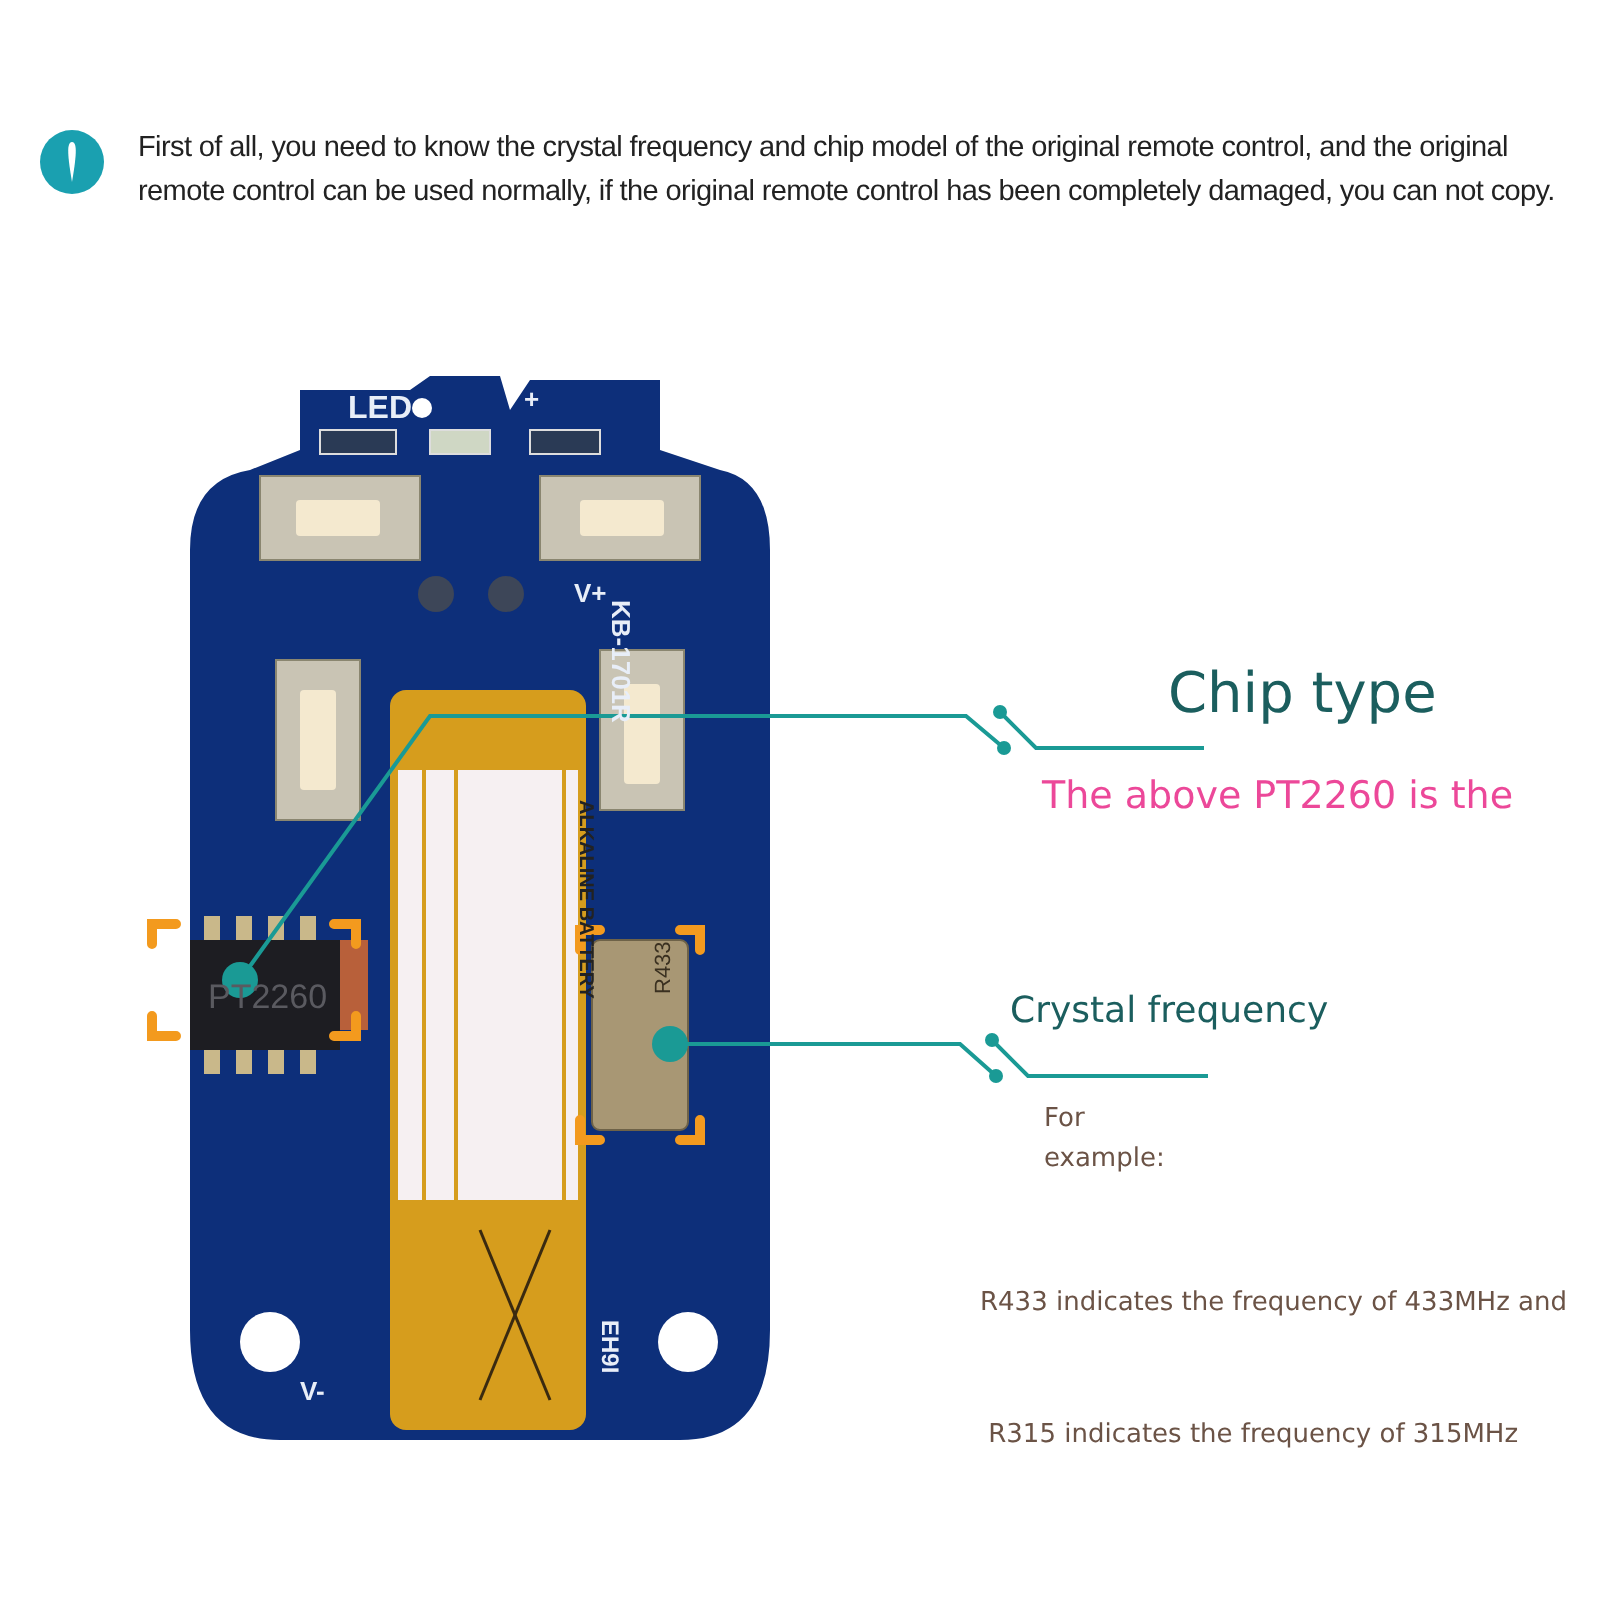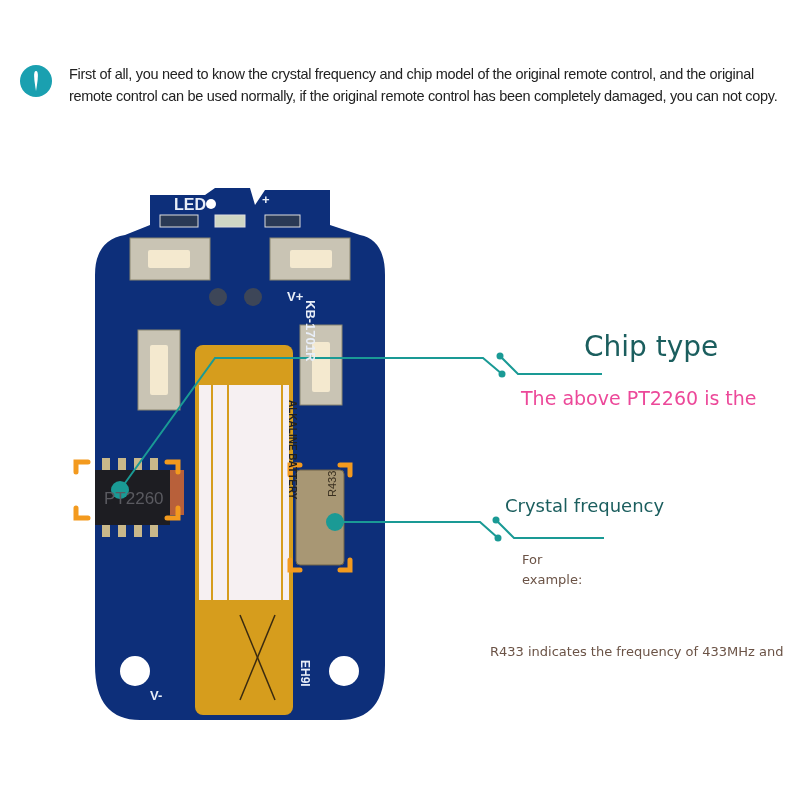--- a/index.html
+++ b/index.html
@@ -115,13 +115,14 @@
 <div class="abs chip-desc">
   <div>The above PT2260 is the</div>
 </div>
 <div class="abs label-title crystal-title">Crystal frequency</div>
 <div class="abs crystal-for">
   <div>For</div>
   <div>example:</div>
 </div>
 <div class="abs crystal-desc">
   <div>R433 indicates the frequency of 433MHz and</div>
+  <div> R315 indicates the frequency of 315MHz</div>
 </div>
 
 </body></html>

